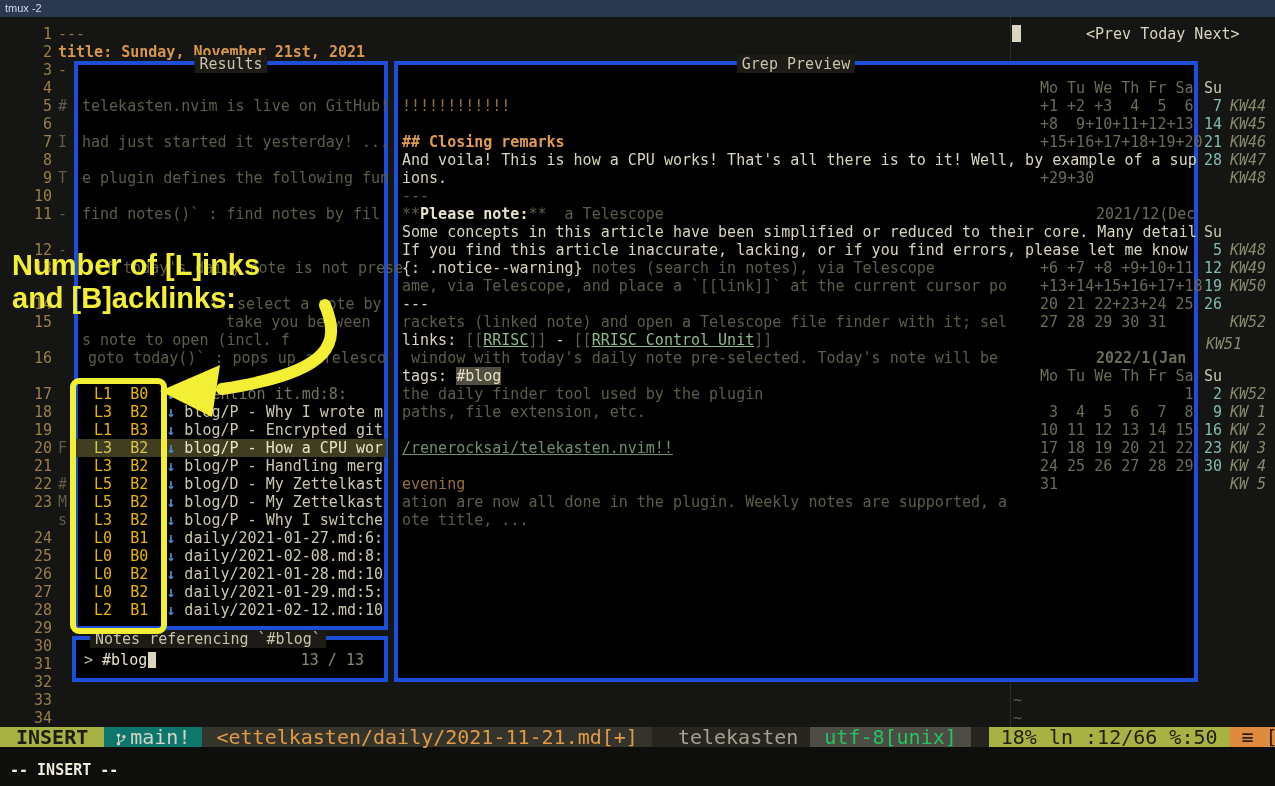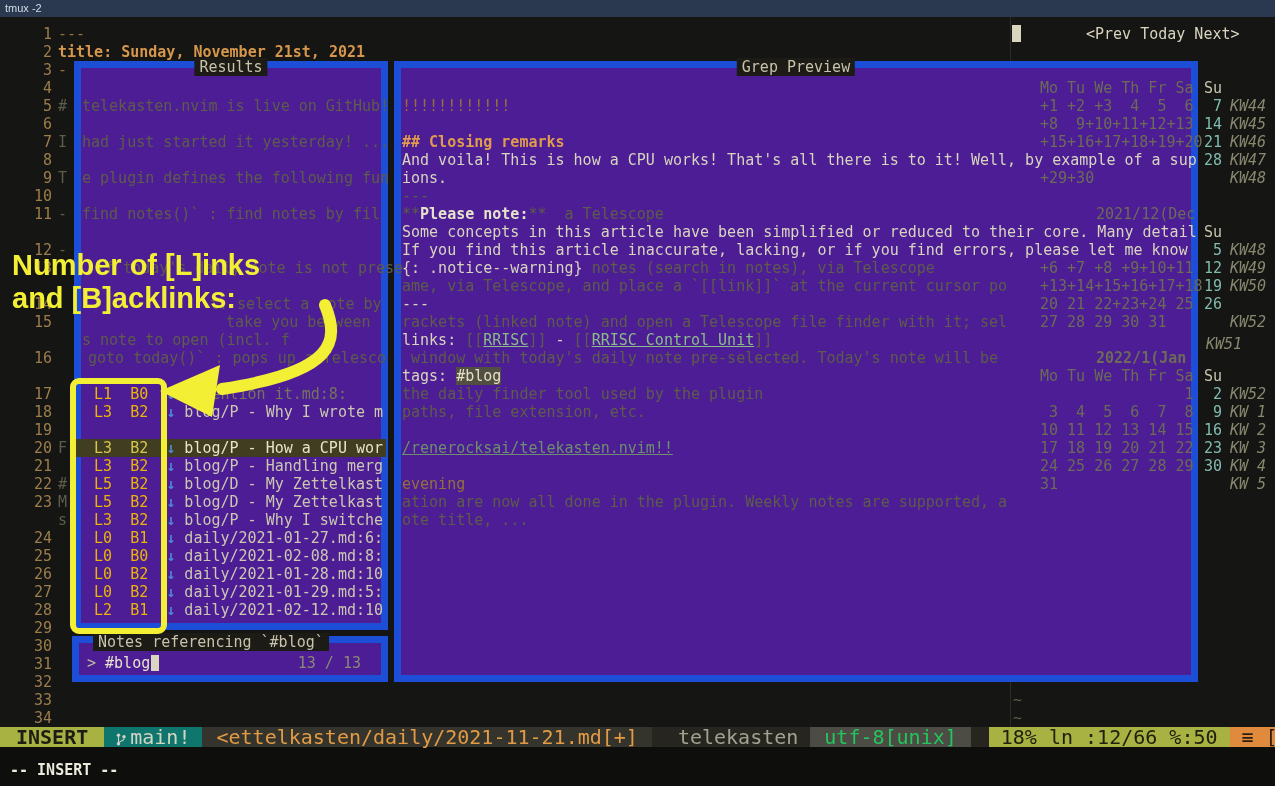--- a/index.html
+++ b/index.html
@@ -26,21 +26,21 @@
   .dimlink{color:#6d8f6e;text-decoration:underline}
   .tag{background:#514e42;color:#e6dfc1}
   .cal-dim{color:#6c6b57}
   .cal-sun{color:#80bcae}
   .cal-su-hdr{color:#c9c5ae}
   .cal-kw{color:#88886f;font-style:italic}
   .cal-nav{position:absolute;top:8px;left:1086px;height:18px;white-space:pre;color:#d8d4be;z-index:3}
   .vsep{position:absolute;left:1010px;top:0;bottom:0;width:1px;background:#2c2c26;z-index:0}
   .calcursor{position:absolute;left:1012px;top:8px;width:9px;height:17px;background:#d9d5bf;z-index:3}
   
-  .fbox{position:absolute;background:#4c1d95;border:7px solid #1d4ed8;z-index:2}
+  .fbox{position:absolute;background:#000000;border:4px solid #1d4ed8;z-index:2}
   .ftitle{position:absolute;top:-10px;background:#1d1b15;color:#c7c3ac;padding:0 5px;
     font-size:15px;line-height:18px;white-space:pre}
   .ct{left:50%;transform:translateX(-50%)}
   .lt{left:14px}
   .results-box{left:74px;top:44px;width:314px;height:569px}
   .preview-box{left:394px;top:44px;width:804px;height:621px}
   .prompt-box{left:72px;top:619px;width:316px;height:46px}
   .prompt-inner{position:absolute;left:8px;right:8px;top:11px;display:flex;align-items:center;white-space:pre}
   .ppfx{color:#bdb9a2}
   .pquery{color:#e6e2cc}
@@ -237,20 +237,21 @@
         <div class="row" style="top: 332px; left: 402px;"><span class="dim"> window with today's daily note pre-selected. Today's note will be</span></div>
         <div class="row" style="top: 350px; left: 402px;"><span class="fg">tags: </span><span class="tag">#blog</span></div>
         <div class="row" style="top: 368px; left: 402px;"><span class="dim">the daily finder tool used by the plugin</span></div>
         <div class="row" style="top: 386px; left: 402px;"><span class="dim">paths, file extension, etc.</span></div>
         <div class="row" style="top: 422px; left: 402px;"><span class="dimlink">/renerocksai/telekasten.nvim!!</span></div>
         <div class="row" style="top: 458px; left: 402px;"><span class="dimo">evening</span></div>
         <div class="row" style="top: 476px; left: 402px;"><span class="dim">ation are now all done in the plugin. Weekly notes are supported, a</span></div>
         <div class="row" style="top: 494px; left: 402px;"><span class="dim">ote title, ...</span></div>
         <div class="rrow" style="top: 368px;"><span class="lb">  L1  B0  </span><span class="ficon">↓</span><span class="dimtext"> i mention it.md:8:</span></div>
         <div class="rrow" style="top: 386px;"><span class="lb">  L3  B2  </span><span class="ficon">↓</span><span class="rtext"> blog/P - Why I wrote m</span></div>
+        <div class="rrow" style="top: 404px;"><span class="lb">  L1  B3  </span><span class="ficon">↓</span><span class="rtext"> blog/P - Encrypted git</span></div>
         <div class="rrow sel" style="top: 422px;"><span class="lb">  L3  B2  </span><span class="ficon">↓</span><span class="rtext"> blog/P - How a CPU wor</span></div>
         <div class="rrow" style="top: 440px;"><span class="lb">  L3  B2  </span><span class="ficon">↓</span><span class="rtext"> blog/P - Handling merg</span></div>
         <div class="rrow" style="top: 458px;"><span class="lb">  L5  B2  </span><span class="ficon">↓</span><span class="rtext"> blog/D - My Zettelkast</span></div>
         <div class="rrow" style="top: 476px;"><span class="lb">  L5  B2  </span><span class="ficon">↓</span><span class="rtext"> blog/D - My Zettelkast</span></div>
         <div class="rrow" style="top: 494px;"><span class="lb">  L3  B2  </span><span class="ficon">↓</span><span class="rtext"> blog/P - Why I switche</span></div>
         <div class="rrow" style="top: 512px;"><span class="lb">  L0  B1  </span><span class="ficon">↓</span><span class="rtext"> daily/2021-01-27.md:6:</span></div>
         <div class="rrow" style="top: 530px;"><span class="lb">  L0  B0  </span><span class="ficon">↓</span><span class="rtext"> daily/2021-02-08.md:8:</span></div>
         <div class="rrow" style="top: 548px;"><span class="lb">  L0  B2  </span><span class="ficon">↓</span><span class="rtext"> daily/2021-01-28.md:10</span></div>
         <div class="rrow" style="top: 566px;"><span class="lb">  L0  B2  </span><span class="ficon">↓</span><span class="rtext"> daily/2021-01-29.md:5:</span></div>
         <div class="rrow" style="top: 584px;"><span class="lb">  L2  B1  </span><span class="ficon">↓</span><span class="rtext"> daily/2021-02-12.md:10</span></div>

